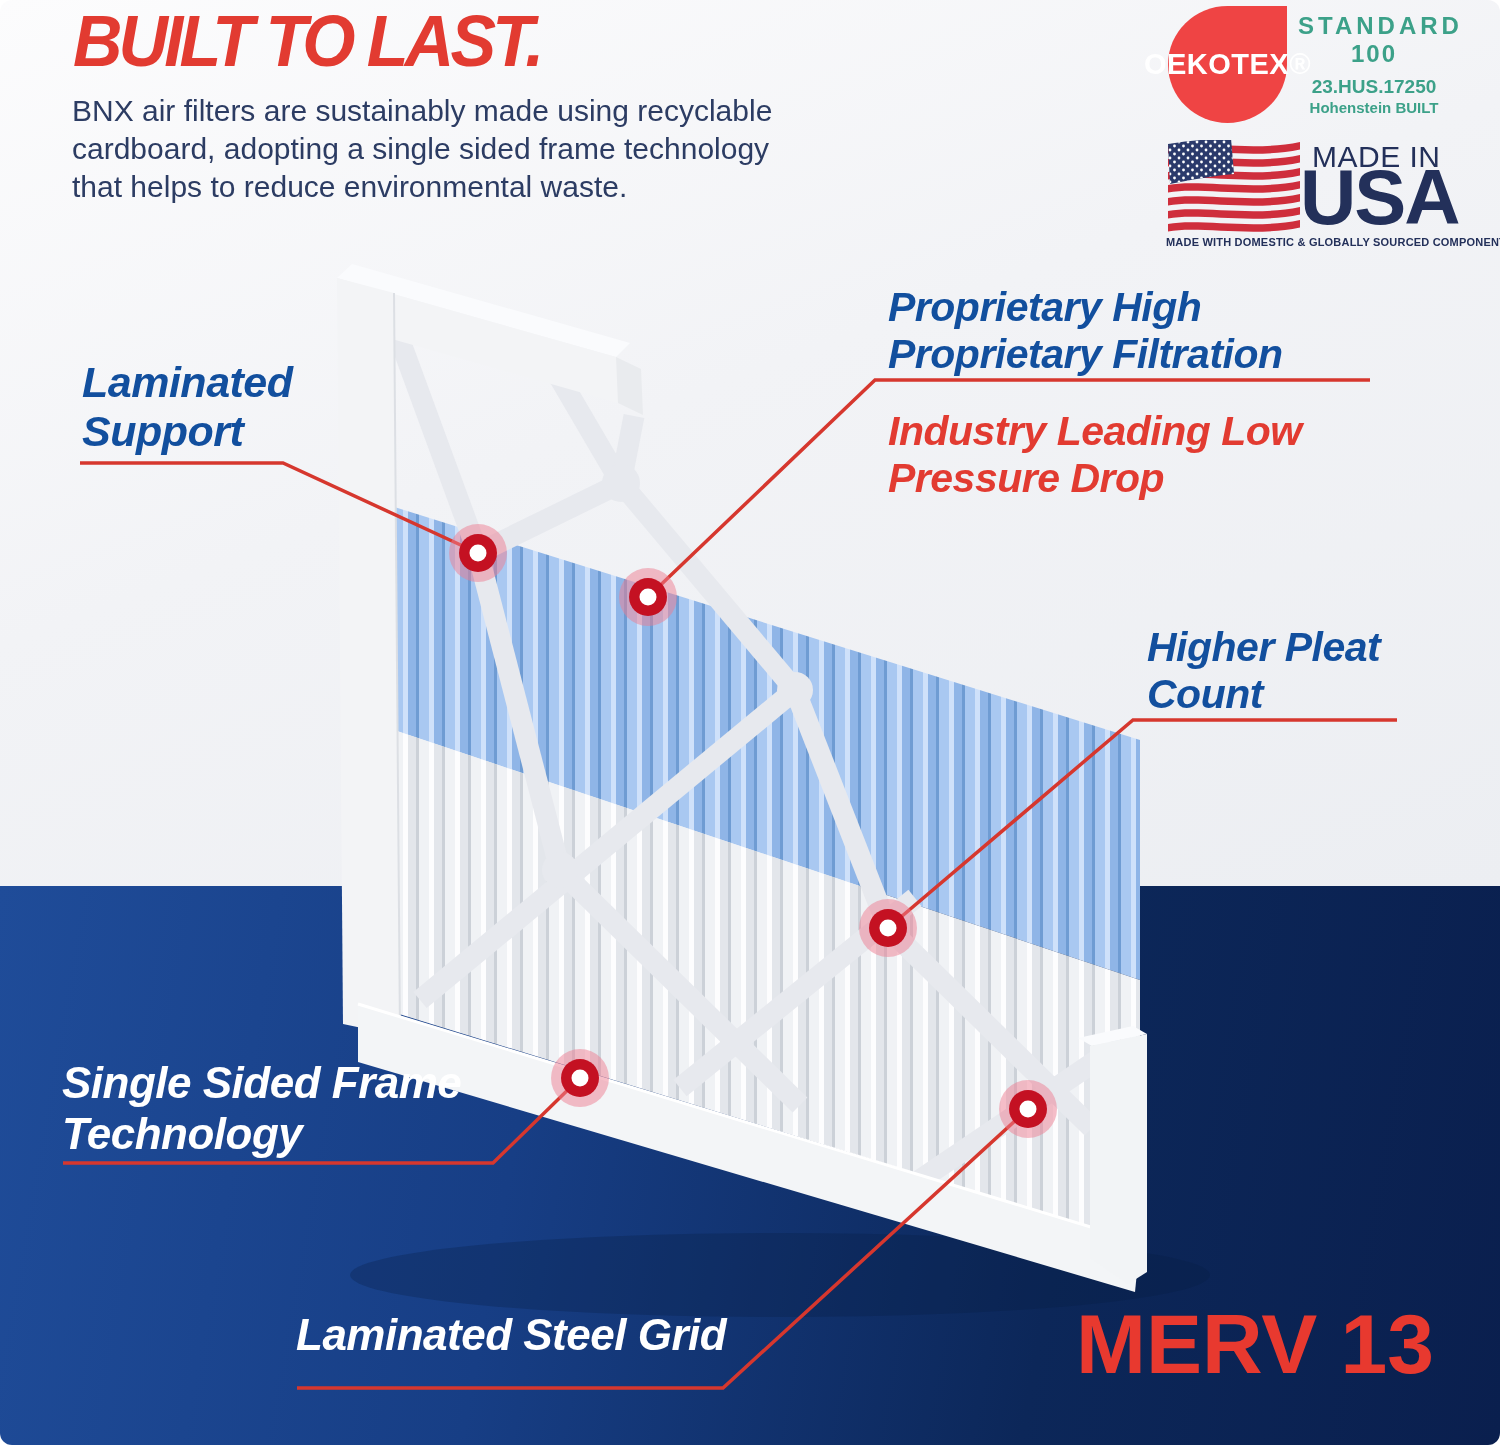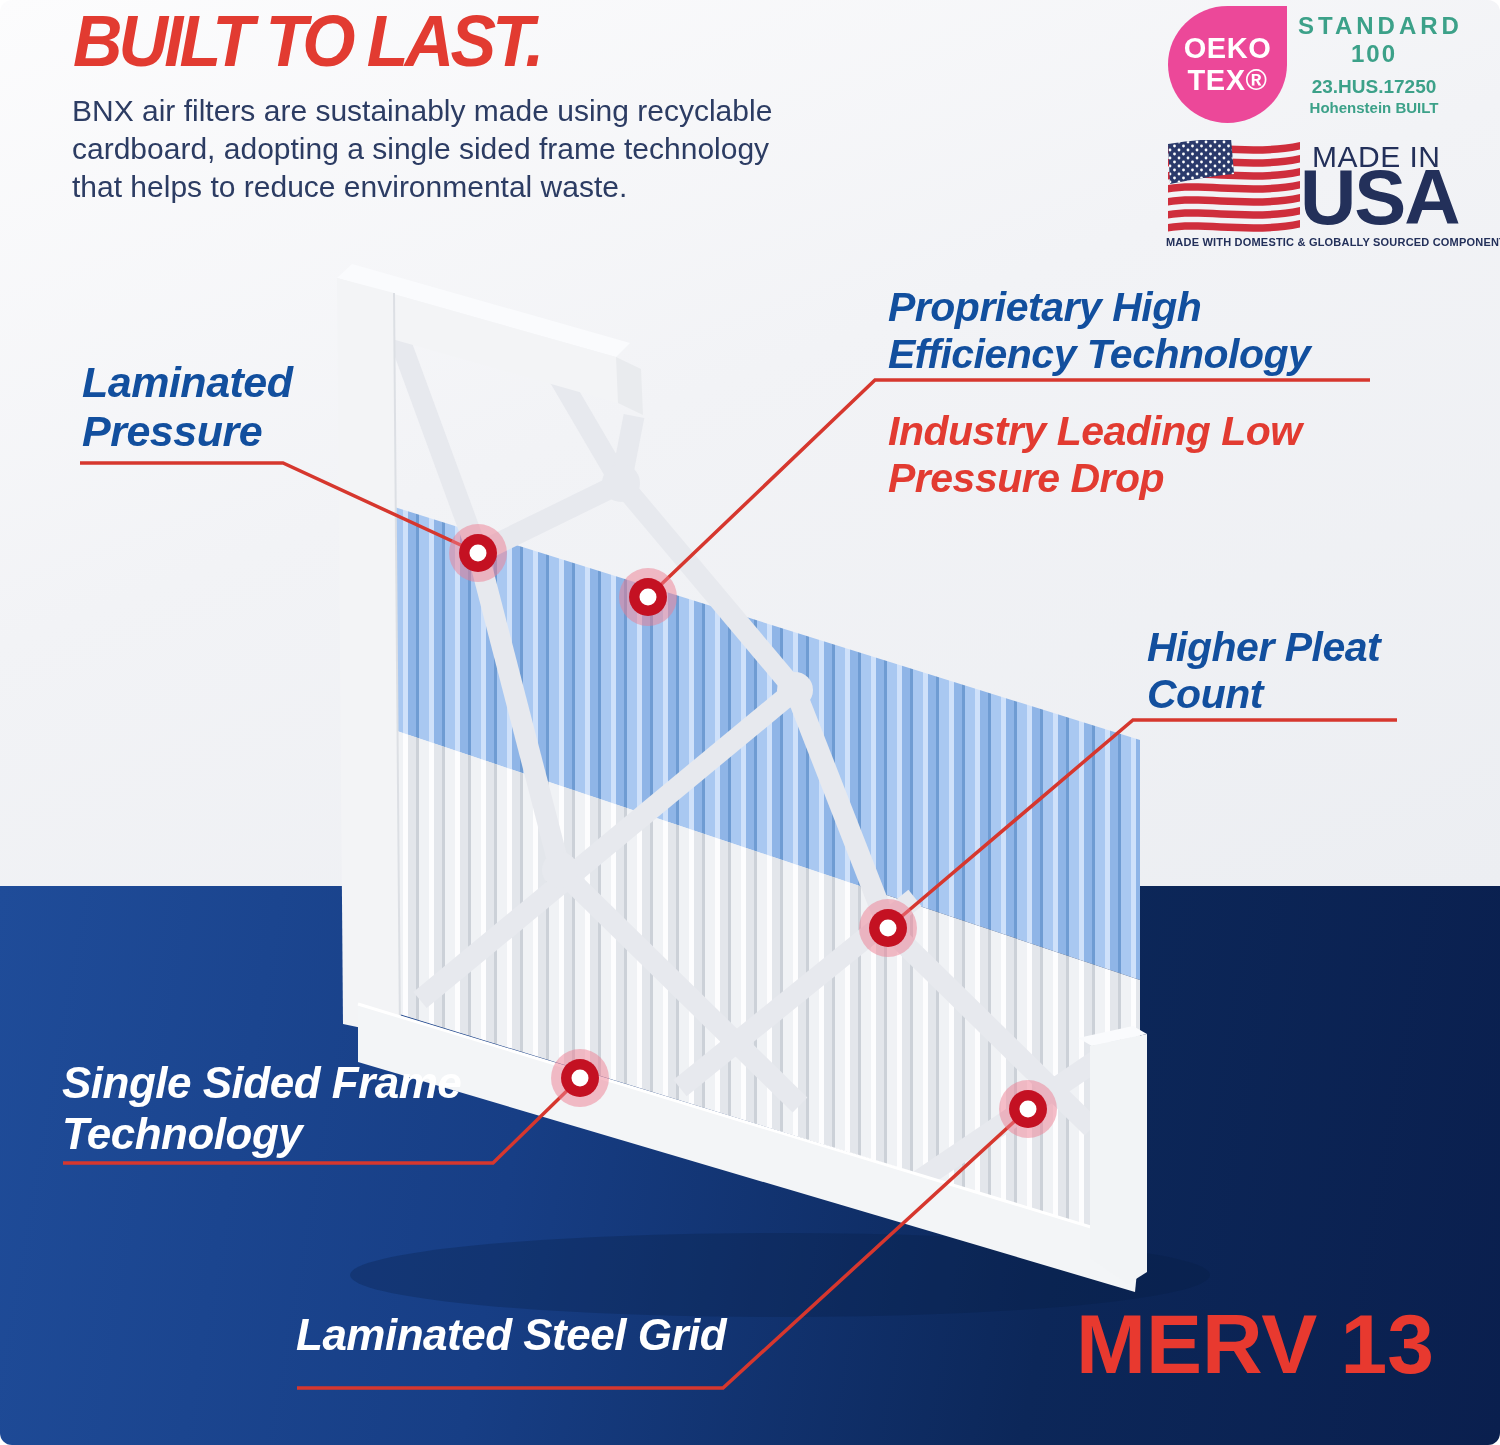--- a/index.html
+++ b/index.html
@@ -13,22 +13,22 @@
   #bg-top{left:0;top:0;width:1500px;height:886px;
     background:linear-gradient(160deg,#fcfcfd 0%,#f2f3f6 45%,#eceef2 100%);}
   #bg-bottom{left:0;top:886px;width:1500px;height:559px;
     background:linear-gradient(100deg,#1f4c99 0%,#173e85 35%,#0c2759 70%,#0a1f4e 100%);}
   
   #headline{left:73px;top:0px;font-size:72px;font-weight:900;font-style:italic;
     color:#e23b31;letter-spacing:-4px;line-height:1.15;transform:scaleX(.95);
     transform-origin:left top;white-space:nowrap;}
   #intro{left:72px;top:92px;font-size:30px;line-height:1.26;color:#2c3c63;white-space:nowrap;}
   
-  #oeko-drop{left:1168px;top:6px;width:119px;height:117px;background:#ec4899;
-    border-radius:55% 0 55% 55%;display:flex;flex-direction:column;align-items:center;
+  #oeko-drop{left:1168px;top:6px;width:119px;height:117px;background:#ef4444;
+    border-radius:55% 0 55% 55%;display:flex;flex-direction:row;align-items:center;
     justify-content:center;color:#ffffff;font-weight:bold;font-size:29px;line-height:1.08;
     letter-spacing:.5px;}
   .oeko-col{left:1298px;width:152px;text-align:center;color:#3ca189;font-weight:bold;white-space:nowrap;}
   #oeko-standard{top:12px;font-size:24px;letter-spacing:4px;}
   #oeko-100{top:40px;font-size:24px;letter-spacing:2px;}
   #oeko-cert{top:76px;font-size:19px;}
   #oeko-inst{top:99px;font-size:15px;}
   
   #usa-flag{left:1168px;top:140px;}
   #made-in{left:1312px;top:140px;font-size:30px;font-weight:400;color:#23305a;letter-spacing:.5px;white-space:nowrap;}
@@ -184,25 +184,25 @@
       <path d="M0,4 C25,0 45,-1 63,-2 L66,34 C45,36 22,40 2,44 Z" fill="#2b3a6b"></path>
       <path d="M0,4 C25,0 45,-1 63,-2 L66,34 C45,36 22,40 2,44 Z" fill="url(#stars)"></path>
     </g>
   </svg>
   <div id="made-in" class="abs">MADE IN</div>
   <div id="usa-word" class="abs">USA</div>
   <div id="usa-tagline" class="abs">MADE WITH DOMESTIC &amp; GLOBALLY SOURCED COMPONENTS</div>
 
   <div id="co-diagonal" class="abs callout blue">
     <div>Laminated</div>
-    <div>Pressure</div>
+    <div>Support</div>
   </div>
   <div id="co-higheff" class="abs callout blue">
     <div>Proprietary High</div>
-    <div>Efficiency Technology</div>
+    <div>Proprietary Filtration</div>
   </div>
   <div id="co-pressure" class="abs callout red">
     <div>Industry Leading Low</div>
     <div>Pressure Drop</div>
   </div>
   <div id="co-pleat" class="abs callout blue">
     <div>Higher Pleat</div>
     <div>Count</div>
   </div>
   <div id="co-frame" class="abs callout white">

